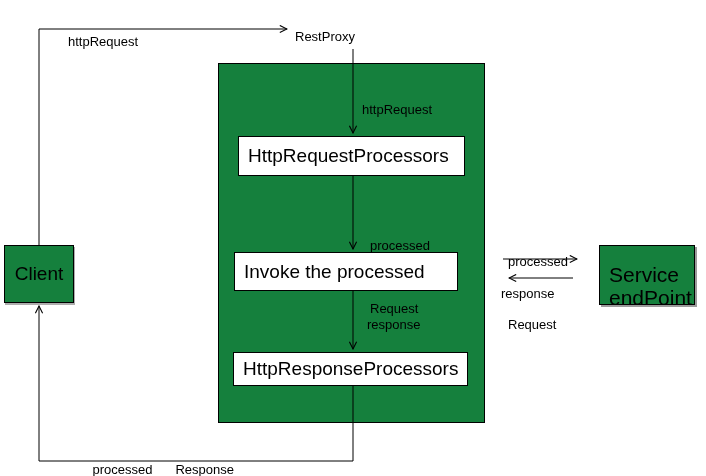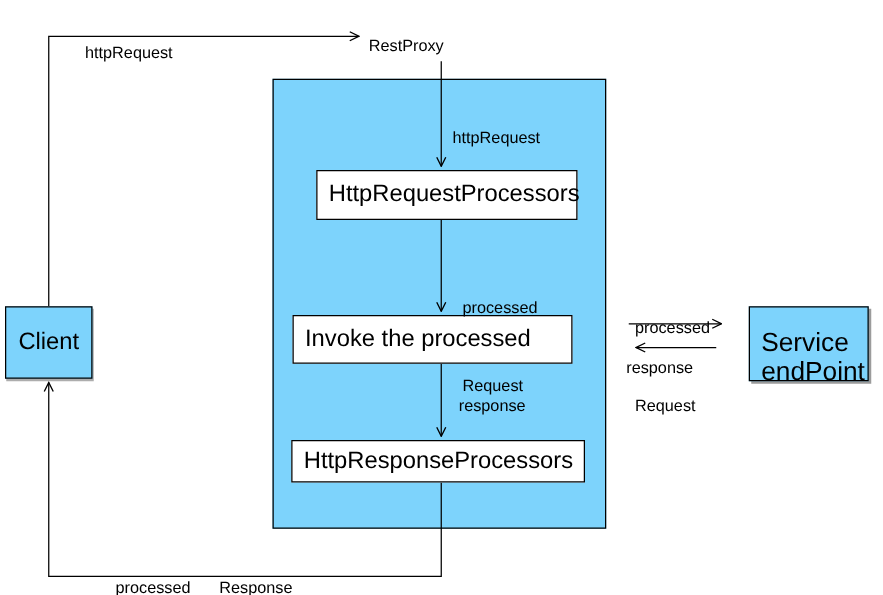--- a/index.html
+++ b/index.html
@@ -4,29 +4,29 @@
 <style>
   html,body{margin:0;padding:0;background:#ffffff;}
   #canvas{
     position:relative;width:706px;height:476px;background:#ffffff;
     font-family:"Liberation Sans", sans-serif;color:#000;overflow:hidden;
   }
   #wires{position:absolute;left:0;top:0;width:706px;height:476px;}
   .node{
     position:absolute;box-sizing:border-box;border:1px solid #000;
   }
-  .blue{background:#7dd3fc;}
+  .blue{background:#15803d;}
   .white{background:#ffffff;}
   #container-box{left:218px;top:63px;width:267px;height:360px;}
   #client-box{left:4px;top:245px;width:70px;height:58px;box-shadow:1px 2px 0 #adadad;
     display:flex;align-items:center;justify-content:center;font-size:19px;}
   #service-box{left:599px;top:245px;width:96px;height:60px;box-shadow:2px 2px 0 #9b9b9b;overflow:hidden;}
   #service-box .svc-text{padding:17px 0 0 9px;font-size:21px;line-height:23px;}
   .inner-box{display:flex;align-items:center;font-size:19px;padding-left:9px;}
-  #req-proc-box{left:238px;top:136px;width:209px;height:40px;margin-left:15px;}
+  #req-proc-box{left:238px;top:136px;width:227px;height:40px;}
   #invoke-box{left:234px;top:252px;width:224px;height:39px;}
   #resp-proc-box{left:233px;top:352px;width:235px;height:34px;}
   .lbl{position:absolute;font-size:13px;line-height:21px;white-space:pre;}
   #lbl-http-request-top{left:68px;top:31px;}
   #lbl-restproxy{left:295px;top:26px;}
   #lbl-http-request-inner{left:362px;top:99px;}
   #lbl-processed-request-inner{left:370px;top:193px;}
   #lbl-response-inner{left:367px;top:314px;}
   #lbl-processed-request-right{left:508px;top:209px;}
   #lbl-response-right{left:501px;top:283px;}

